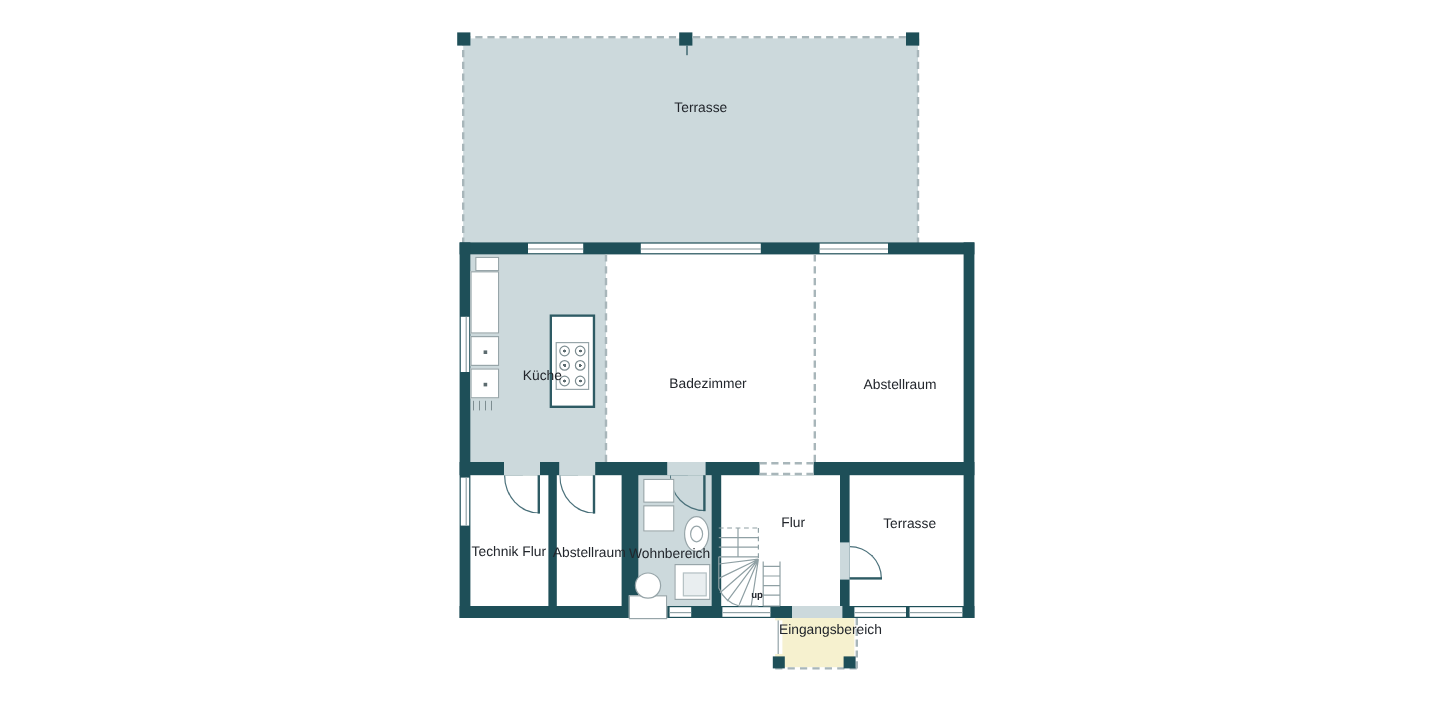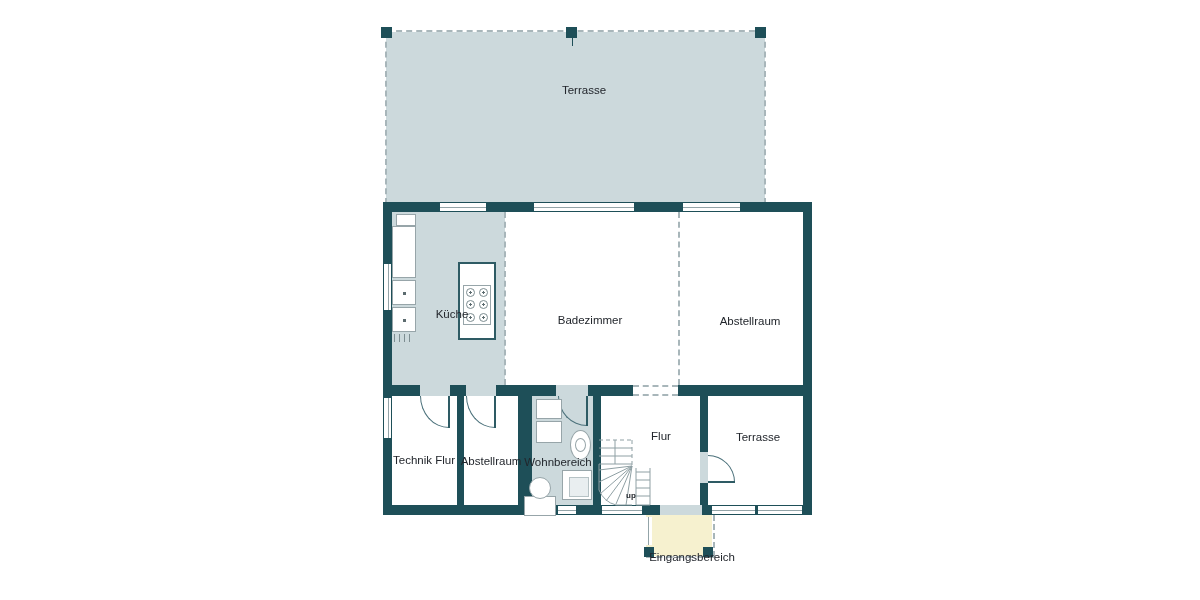--- a/index.html
+++ b/index.html
@@ -145,15 +145,15 @@
 
   <div class="room-label" style="left:584px;top:90px;">Terrasse</div>
   <div class="room-label" style="left:452px;top:314px;">Küche</div>
   <div class="room-label" style="left:590px;top:320px;">Badezimmer</div>
   <div class="room-label" style="left:750px;top:321px;">Abstellraum</div>
   <div class="room-label" style="left:424px;top:460px;">Technik Flur</div>
   <div class="room-label" style="left:491px;top:461px;">Abstellraum</div>
   <div class="room-label" style="left:558px;top:462px;">Wohnbereich</div>
   <div class="room-label" style="left:661px;top:436px;">Flur</div>
   <div class="room-label" style="left:758px;top:437px;">Terrasse</div>
-  <div class="room-label" style="left:692px;top:525px;margin-top:32px;">Eingangsbereich</div>
+  <div class="room-label" style="left:692px;top:525px;">Eingangsbereich</div>
 
 </div>
 
 </body></html>

